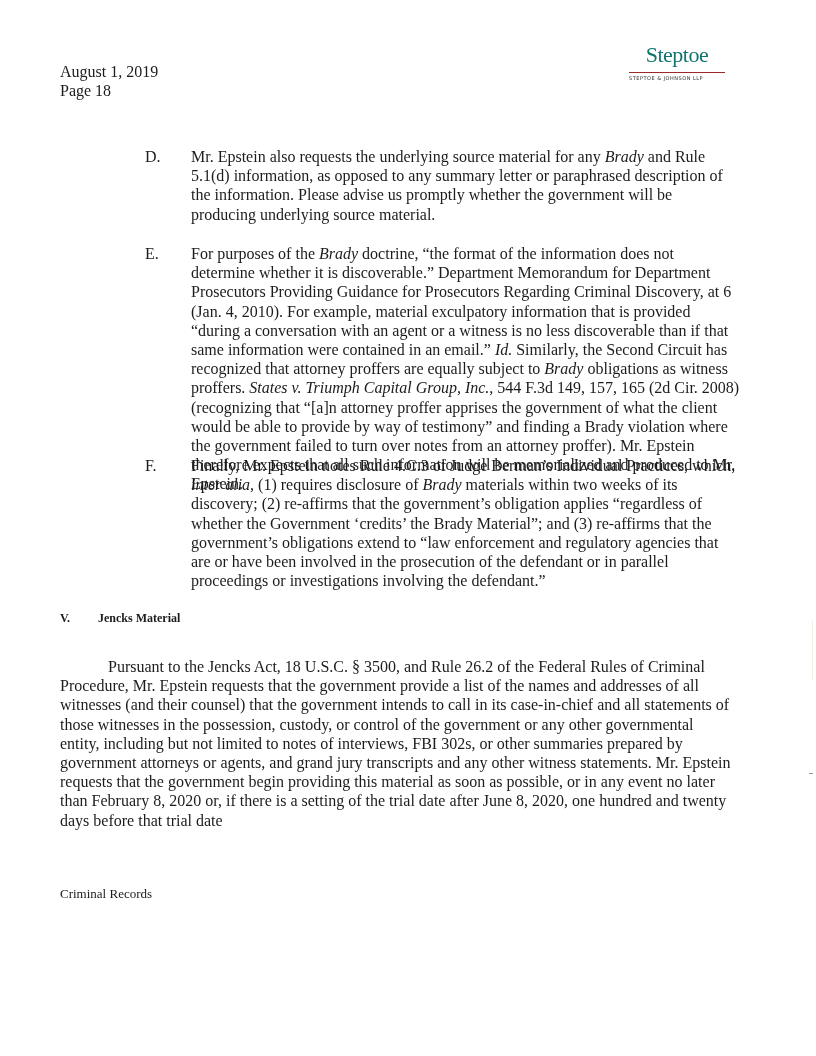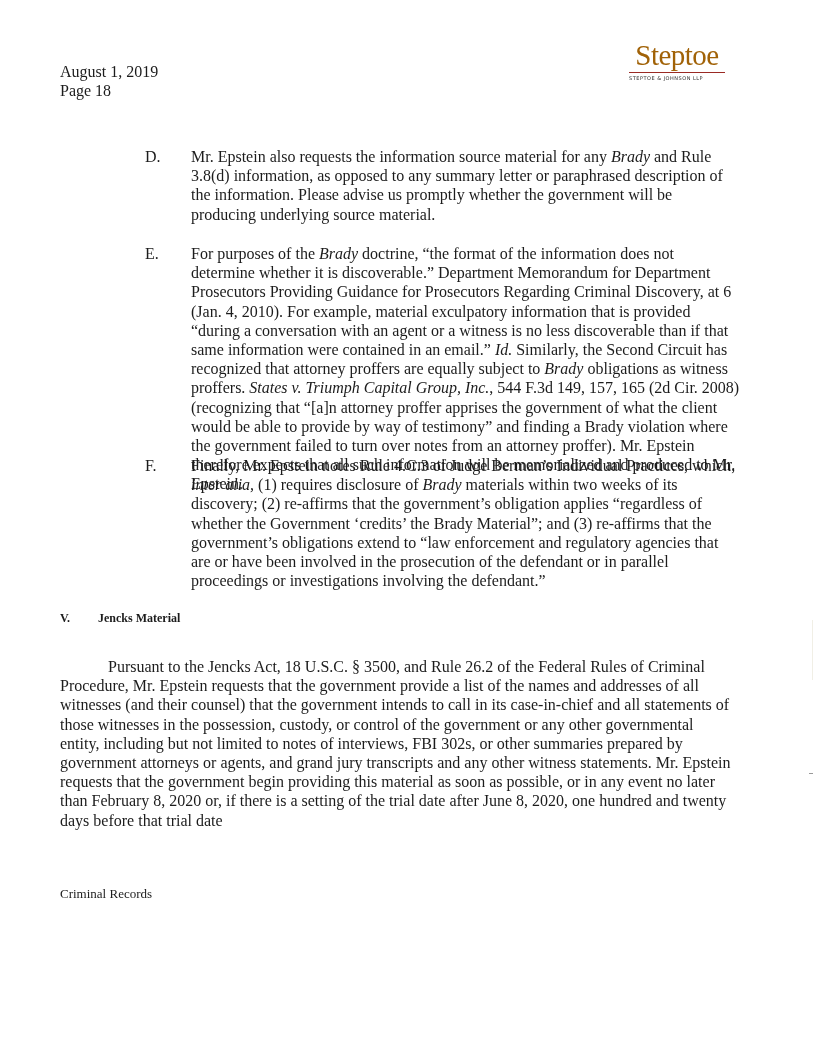--- a/index.html
+++ b/index.html
@@ -10,21 +10,21 @@
   }
   .header-left {
     position: absolute; left: 60px; top: 62px;
     font-size: 15px; line-height: 20px;
   }
   .logo {
     position: absolute; left: 629px; top: 40px; width: 96px; text-align: center;
   }
   .logo-word {
     font-family: "Liberation Serif", "DejaVu Serif", serif;
-    font-size: 29px; color: #a16207; line-height: 30px; letter-spacing: -0.5px;
+    font-size: 22px; color: #0f766e; line-height: 30px; letter-spacing: -0.5px;
     display: block;
   }
   .logo-rule { height: 1px; background: #9a2a24; margin: 2px 0 2px 0; }
   .logo-sub {
     font-family: "DejaVu Sans", sans-serif; font-size: 5px; letter-spacing: 0.5px;
     color: #333; display: block; text-align: left;
   }
   .body-text { font-size: 16px; line-height: 19.2px; }
   .item {
     position: absolute; left: 145px; width: 590px;
@@ -64,21 +64,21 @@
 </div>
 
 <div class="logo">
   <span class="logo-word">Steptoe</span>
   <div class="logo-rule"></div>
   <span class="logo-sub">STEPTOE &amp; JOHNSON LLP</span>
 </div>
 
 <div class="item body-text" style="top:147px;">
   <span class="letter">D.</span>
-  <div class="content"><span>Mr. Epstein also requests the information source material for any </span><i>Brady</i><span> and Rule 3.8(d) information, as opposed to any summary letter or paraphrased description of the information.  Please advise us promptly whether the government will be producing underlying source material.</span></div>
+  <div class="content"><span>Mr. Epstein also requests the underlying source material for any </span><i>Brady</i><span> and Rule 5.1(d) information, as opposed to any summary letter or paraphrased description of the information.  Please advise us promptly whether the government will be producing underlying source material.</span></div>
 </div>
 
 <div class="item body-text" style="top:244px;">
   <span class="letter">E.</span>
   <div class="content"><span>For purposes of the </span><i>Brady</i><span> doctrine, “the format of the information does not determine whether it is discoverable.”  Department Memorandum for Department Prosecutors Providing Guidance for Prosecutors Regarding Criminal Discovery, at 6 (Jan. 4, 2010).  For example, material exculpatory information that is provided “during a conversation with an agent or a witness is no less discoverable than if that same information were contained in an email.”  </span><i>Id.</i><span>  Similarly, the Second Circuit has recognized that attorney proffers are equally subject to </span><i>Brady</i><span> obligations as witness proffers.  </span><i>States v. Triumph Capital Group, Inc.</i><span>, 544 F.3d 149, 157, 165 (2d Cir. 2008) (recognizing that “[a]n attorney proffer apprises the government of what the client would be able to provide by way of testimony” and finding a Brady violation where the government failed to turn over notes from an attorney proffer).  Mr. Epstein therefore expects that all such information will be memorialized and produced to Mr. Epstein.</span></div>
 </div>
 
 <div class="item body-text" style="top:456px;">
   <span class="letter">F.</span>
   <div class="content"><span>Finally, Mr. Epstein notes Rule 4.C.3 of Judge Berman’s Individual Practices, which, </span><i>inter alia,</i><span> (1) requires disclosure of </span><i>Brady</i><span> materials within two weeks of its discovery; (2) re-affirms that the government’s obligation applies “regardless of whether the Government ‘credits’ the Brady Material”; and (3) re-affirms that the government’s obligations extend to “law enforcement and regulatory agencies that are or have been involved in the prosecution of the defendant or in parallel proceedings or investigations involving the defendant.”</span></div>

